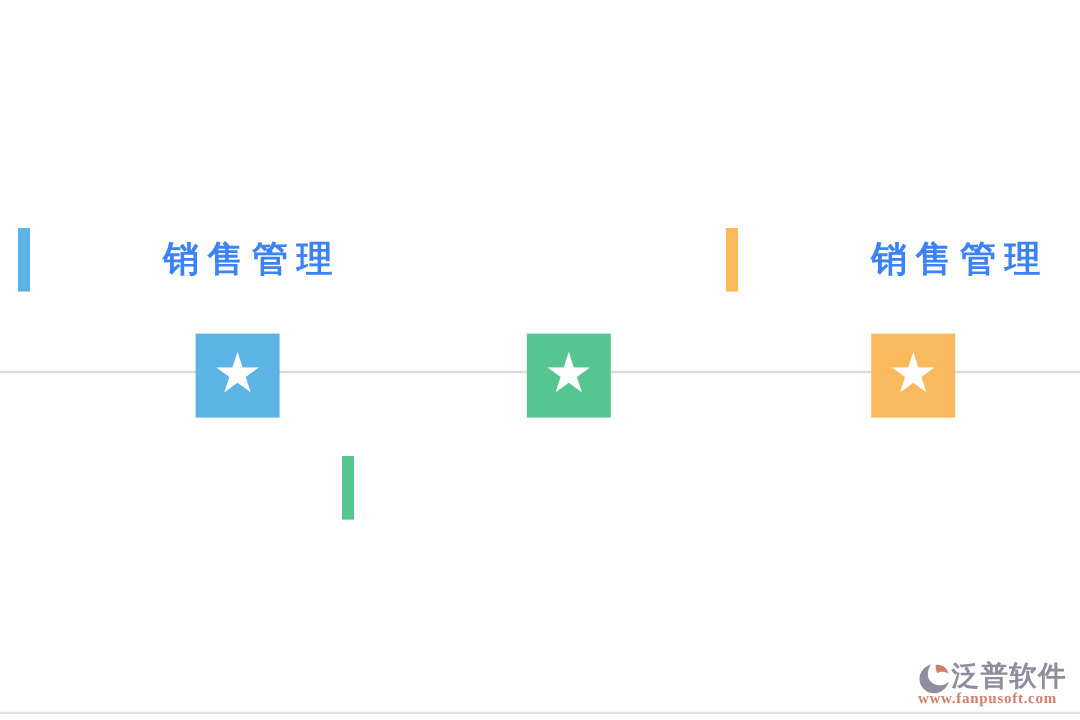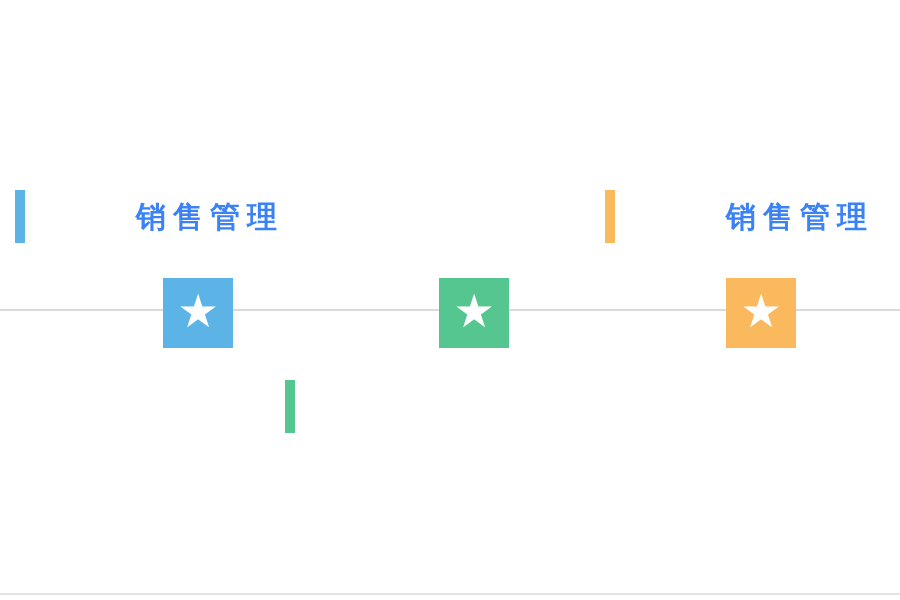--- a/index.html
+++ b/index.html
@@ -84,16 +84,26 @@
   <div class="tile tile-sales">
     <span class="star">★</span>
   </div>
   <div class="tile tile-inventory">
     <span class="star">★</span>
   </div>
   <div class="tile tile-purchase">
     <span class="star">★</span>
   </div>
 
+  <div class="watermark">
+    <svg class="wm-icon" viewBox="0 0 32 32" xmlns="http://www.w3.org/2000/svg">
+      <path d="M13 2 C5 4 1 11 1.5 17.5 C2 25 9 31 16.5 30.5 C23 30 28.5 25.5 30.5 19
+               C25.5 23.5 17.5 24 12.8 19.2 C8.2 14.6 9.2 6.8 13 2 Z" fill="#8e8e9c"></path>
+      <path d="M17.5 2.5 C23.5 1.5 29 5.5 30.3 11.5 C27 8.8 22.3 8.6 19.2 10.6
+               C17.6 8 17.2 5.2 17.5 2.5 Z" fill="#d0806a"></path>
+    </svg>
+    <div class="wm-brand">泛普软件</div>
+    <div class="wm-url">www.fanpusoft.com</div>
+  </div>
 
   <div class="bottom-border"></div>
 
 </div>
 
 </body></html>

